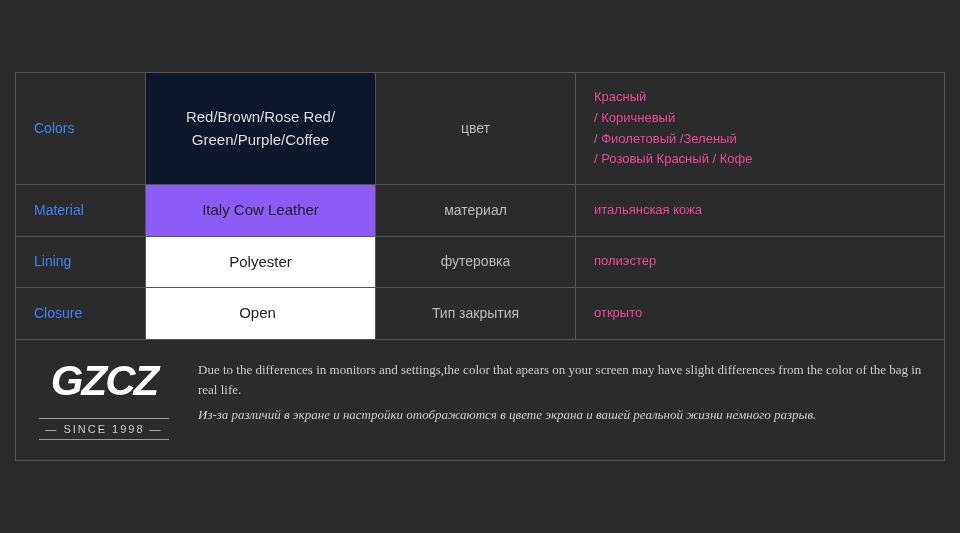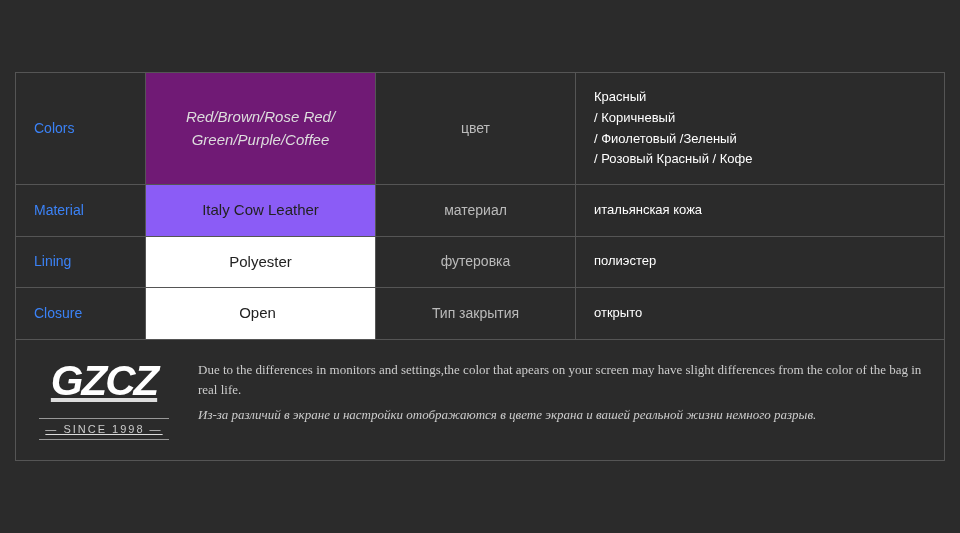--- a/index.html
+++ b/index.html
@@ -50,41 +50,40 @@
     }
 
     .col-ru-label {
       width: 200px;
       text-align: center;
       color: #bbb;
       font-size: 14px;
     }
 
     .col-ru-val {
-      color: #ffffff;
+      color: #ec4899;
       font-size: 13px;
       line-height: 1.6;
     }
 
     .footer-row td {
       padding: 20px 18px;
     }
 
     .footer-inner {
       display: flex;
       align-items: flex-start;
       gap: 24px;
     }
 
     .logo-block {
       min-width: 140px;
       display: flex;
       flex-direction: column;
       align-items: center;
-      text-decoration: underline;
     }
 
     .logo-text {
       font-size: 42px;
       font-weight: 900;
       color: #ffffff;
       letter-spacing: -2px;
       font-style: italic;
       line-height: 1;
     }
@@ -147,21 +146,21 @@
   </style>
 </head>
 <body>
 
 <div class="container">
   <table>
 
     <tbody>
         <tr class="row-colors">
       <td class="col-label">Colors</td>
-      <td class="col-en" style="background:#701a75;color:#ddd;white-space:pre-line;font-style:italic;">Red/Brown/Rose Red/
+      <td class="col-en" style="background:#0f172a;color:#ddd;white-space:pre-line;">Red/Brown/Rose Red/
 Green/Purple/Coffee</td>
       <td class="col-ru-label">цвет</td>
       <td class="col-ru-val" style="white-space:pre-line;">Красный
 / Коричневый
 / Фиолетовый /Зеленый
 / Розовый Красный / Кофе</td>
     </tr>
 
     <tr class="row-material">
       <td class="col-label">Material</td>

